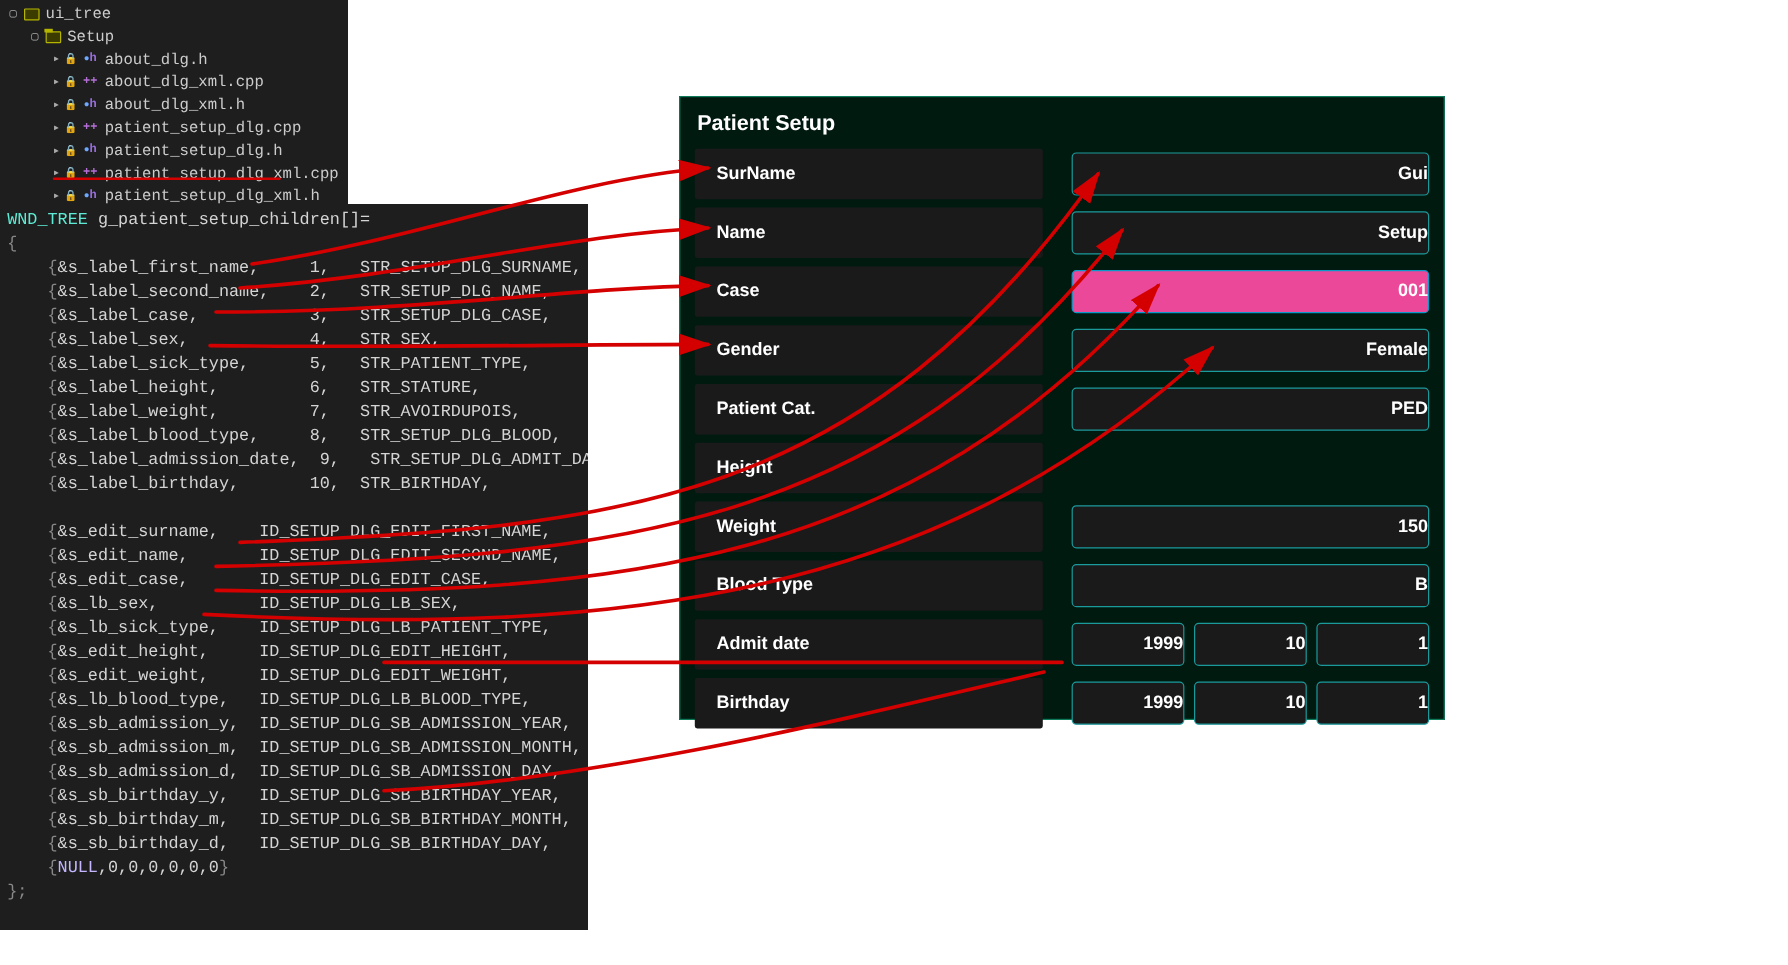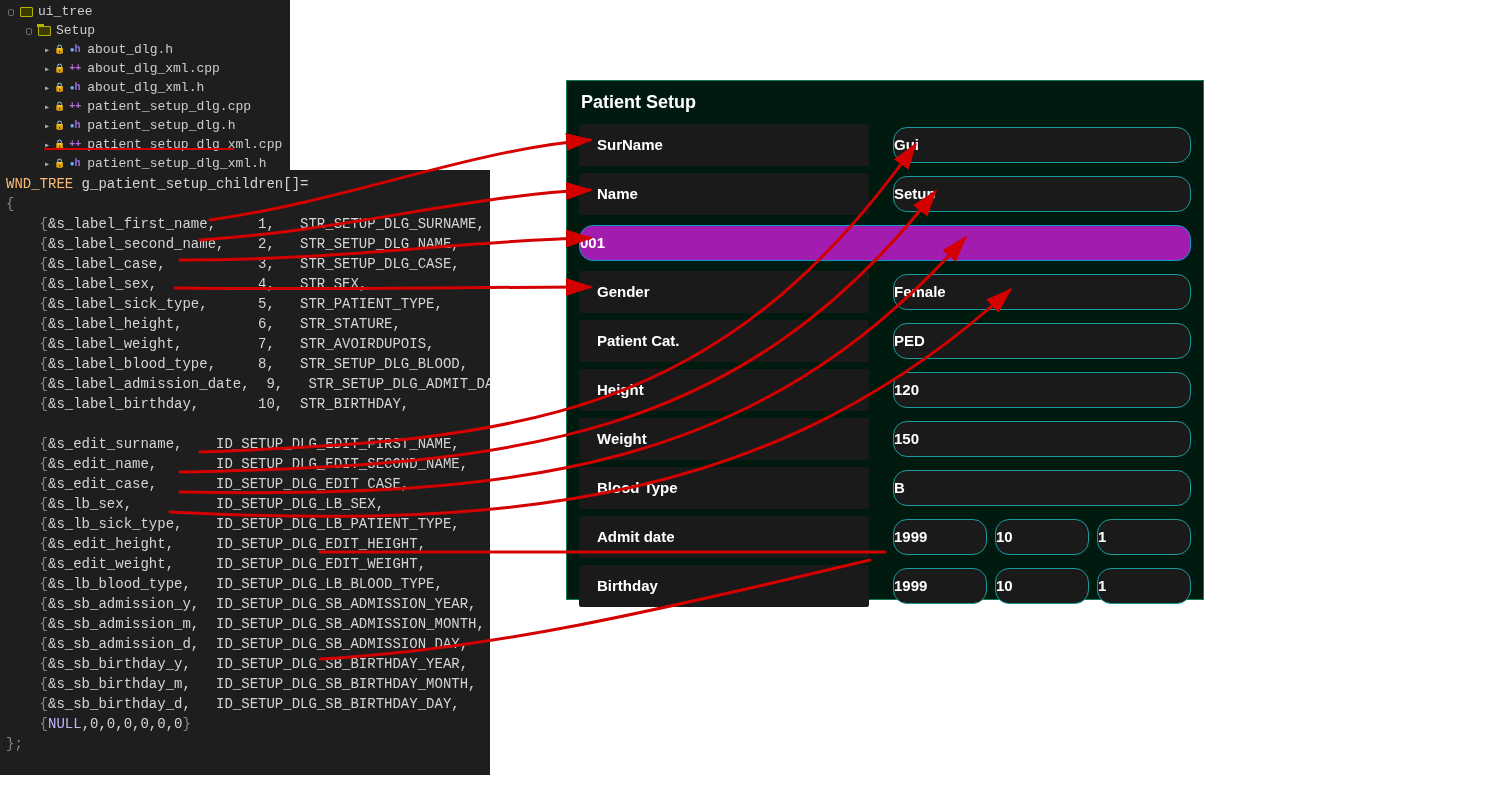--- a/index.html
+++ b/index.html
@@ -15,32 +15,32 @@
   .ico-folder2{background:#3c3c00;border:1px solid #b5b500;width:13px;height:10px;border-radius:1px;position:relative}
   .ico-folder2::after{content:"";position:absolute;left:-2px;top:-3px;width:7px;height:3px;background:#b5b500}
   .ico-h{color:#9a6fe0;font-weight:bold;font-size:10px}
   .ico-h::before{content:"● ";color:#6ea8ff;font-size:8px}
   .ico-cpp{color:#b36fd6;font-weight:bold;font-size:10px}
   .lock{color:#6ea8ff;font-size:9px;margin-right:2px}
   .underline-red{position:absolute;left:44px;top:148px;width:190px;height:2px;background:#d40000;border-radius:2px}
 
   
   .code{position:absolute;left:0;top:170px;width:490px;height:605px;background:#1e1e1e;color:#d4d4d4;font-size:14px;line-height:20px;padding:4px 6px;overflow:hidden}
-  .code .tp{color:#fdba74}.code .br{color:#888}.code .kw{color:#c4b5fd}
+  .code .tp{color:#5eead4}.code .br{color:#888}.code .kw{color:#c4b5fd}
   .code pre{white-space:pre;font-family:inherit}
 
   
   .dlg{position:absolute;left:566px;top:80px;width:638px;height:520px;background:#001a10;border:1px solid #0e7a5a}
   .dlg-title{color:#fff;font:bold 18px/1 Arial,sans-serif;padding:12px 0 10px 14px}
   .rowwrap{padding:0 12px}
   .dlg-row{display:flex;align-items:center;height:48px;gap:24px}
   .dlg-row + .dlg-row{margin-top:1px}
   .lbl{flex:0 0 290px;height:42px;background:#1a1a1a;color:#fff;font:bold 15px/42px Arial,sans-serif;padding-left:18px;border-radius:2px}
-  .field{flex:1;height:36px;background:#1a1a1a;color:#fff;font:bold 15px/34px Arial,sans-serif;text-align:left;border:1px solid #1b9a9c;border-radius:14px}
-  .field.sel{background:#a21caf;border-color:#0a99c9}
+  .field{flex:1;height:36px;background:#1a1a1a;color:#fff;font:bold 15px/34px Arial,sans-serif;text-align:right;border:1px solid #1b9a9c;border-radius:4px}
+  .field.sel{background:#ec4899;border-color:#0a99c9}
   .date3{flex:1;display:flex;gap:8px}
   .date3 .field{flex:1}
 
   
   svg.arrows{position:absolute;left:0;top:0;width:1490px;height:804px;pointer-events:none}
   svg.arrows path{stroke:#d40000;stroke-width:3;fill:none;stroke-linecap:round}
   svg.arrows .head{fill:#d40000;stroke:none}
 </style>
 </head>
 <body>
@@ -144,33 +144,33 @@
   <div class="rowwrap" id="dlg-rows">
       <div class="dlg-row">
         <div class="lbl">SurName</div>
         <div class="field">Gui</div>
       </div>
       <div class="dlg-row">
         <div class="lbl">Name</div>
         <div class="field">Setup</div>
       </div>
       <div class="dlg-row">
+        <div class="lbl">Case</div>
         <div class="field sel">001</div>
       </div>
       <div class="dlg-row">
         <div class="lbl">Gender</div>
         <div class="field">Female</div>
       </div>
       <div class="dlg-row">
         <div class="lbl">Patient Cat.</div>
         <div class="field">PED</div>
       </div>
       <div class="dlg-row">
         <div class="lbl">Height</div>
-        <div class="field">120</div>
       </div>
       <div class="dlg-row">
         <div class="lbl">Weight</div>
         <div class="field">150</div>
       </div>
       <div class="dlg-row">
         <div class="lbl">Blood Type</div>
         <div class="field">B</div>
       </div>
       <div class="dlg-row">

